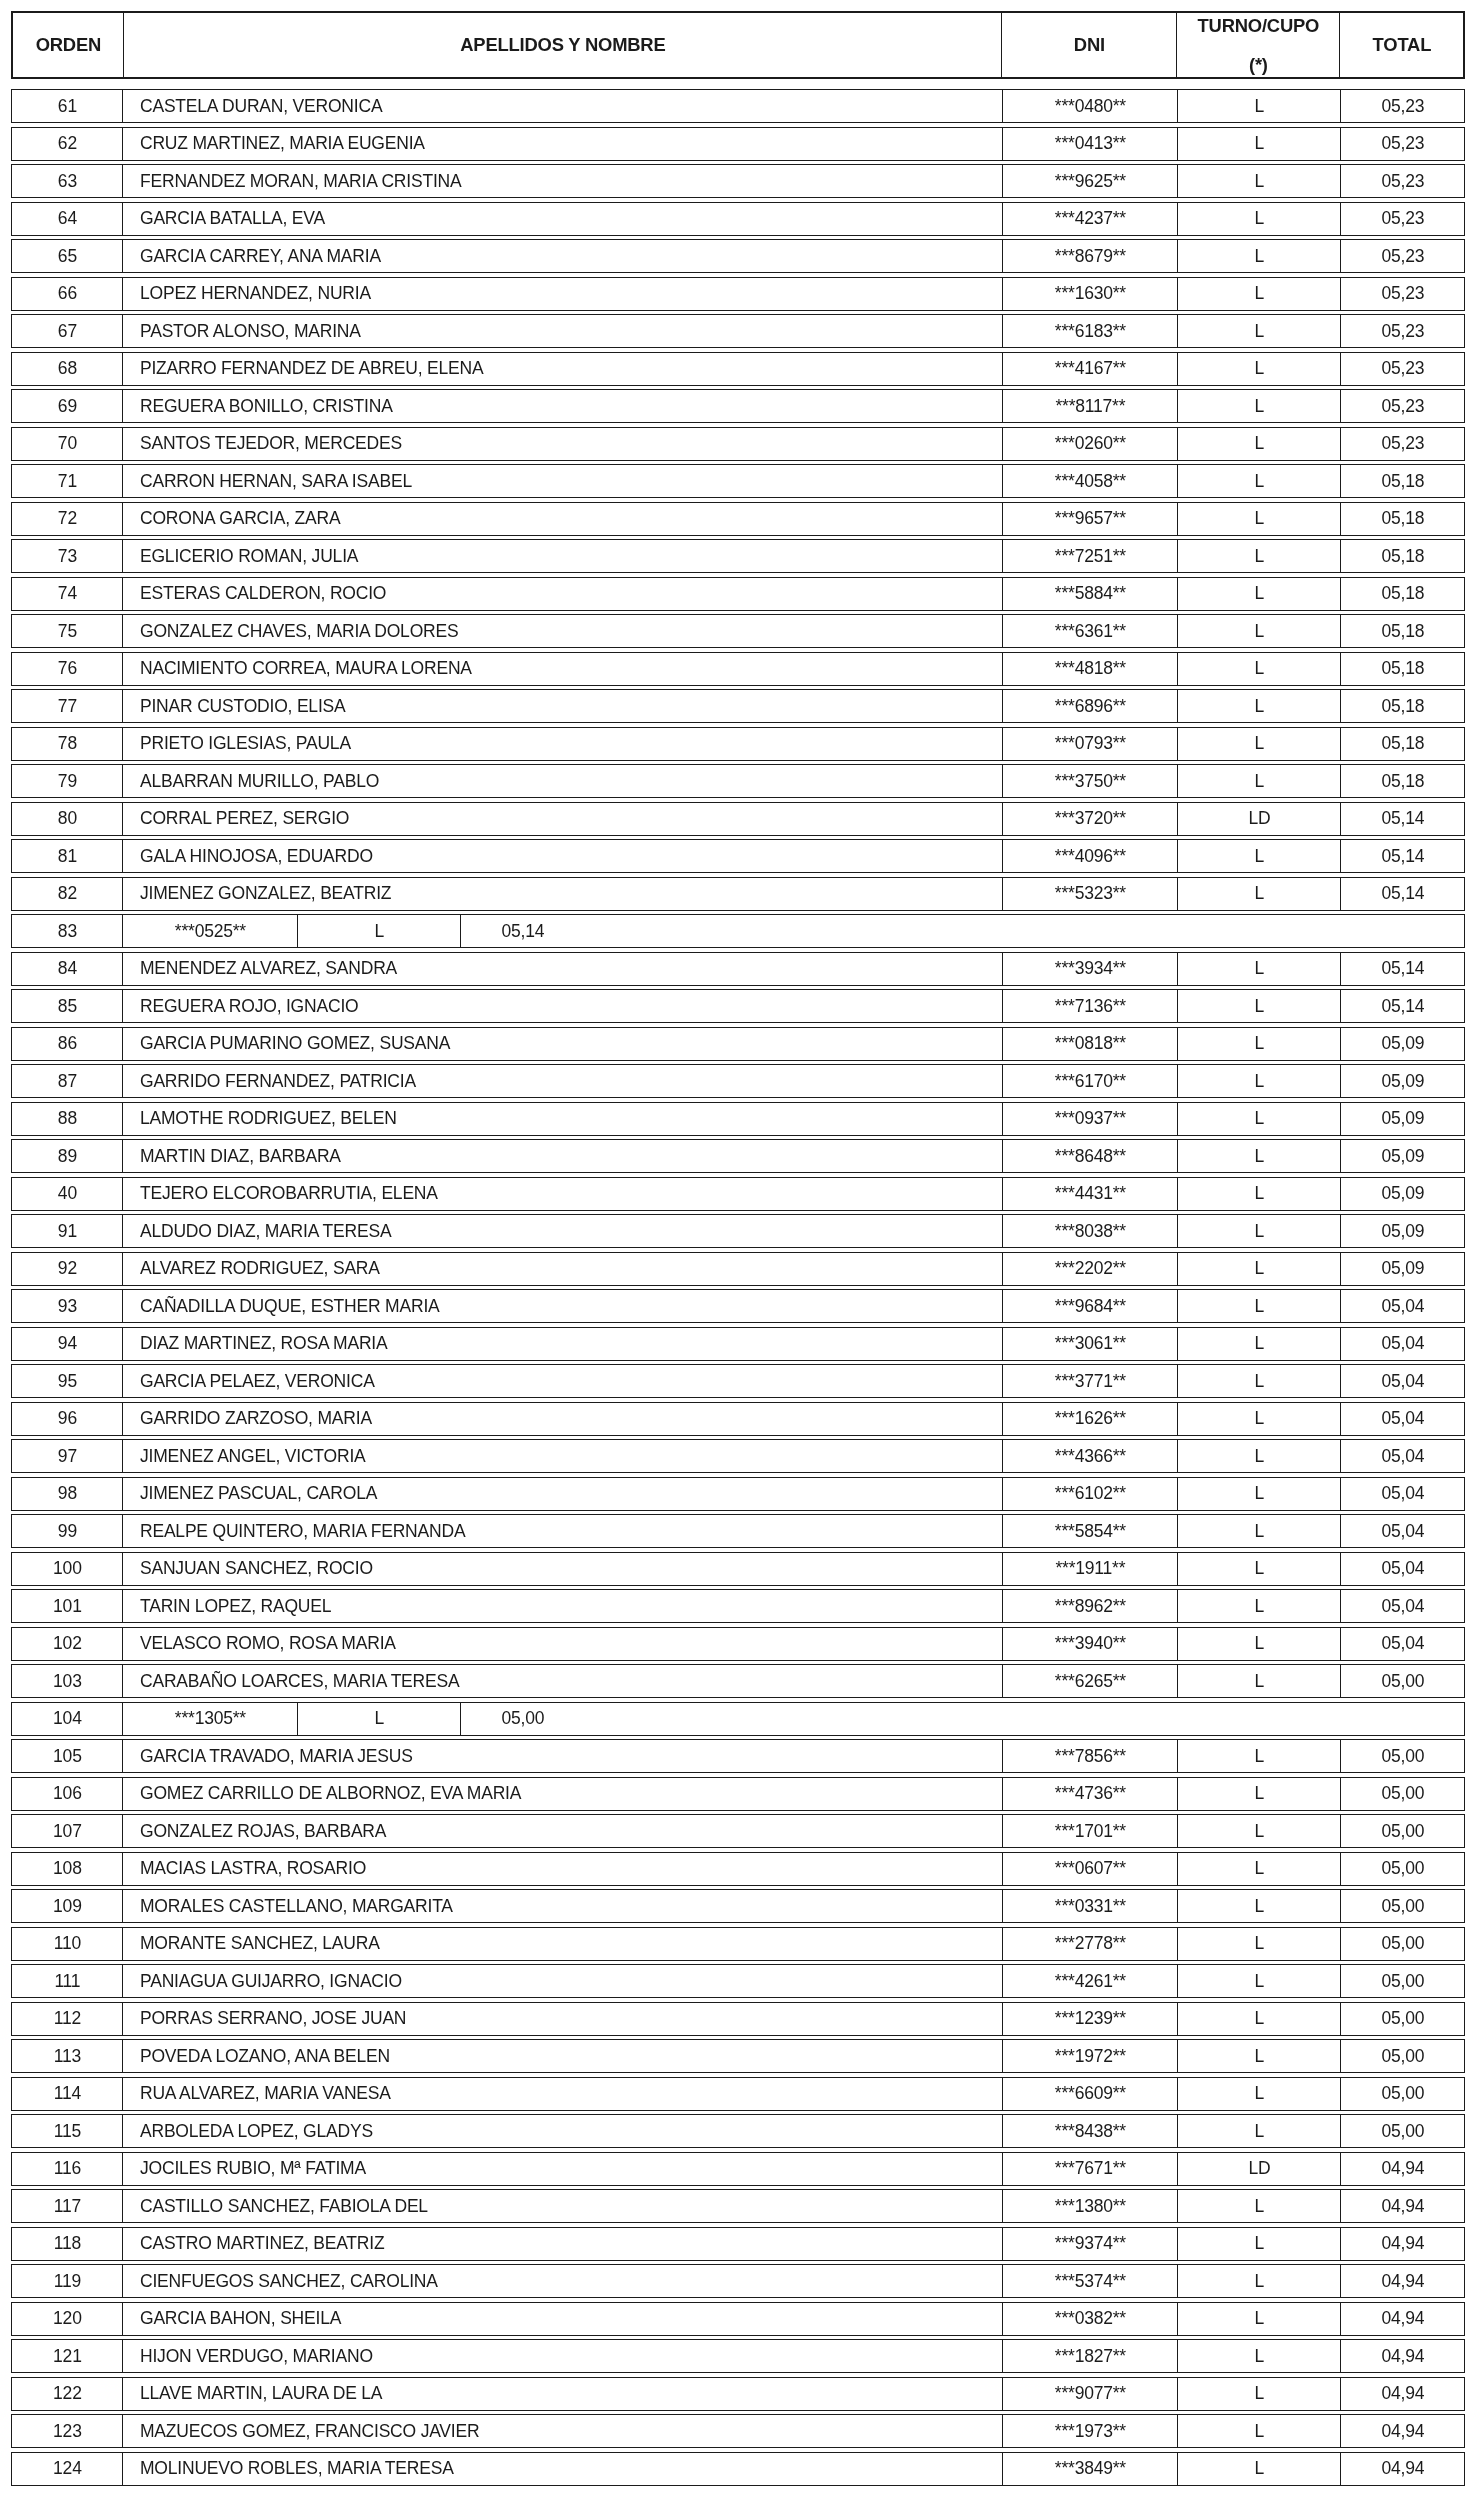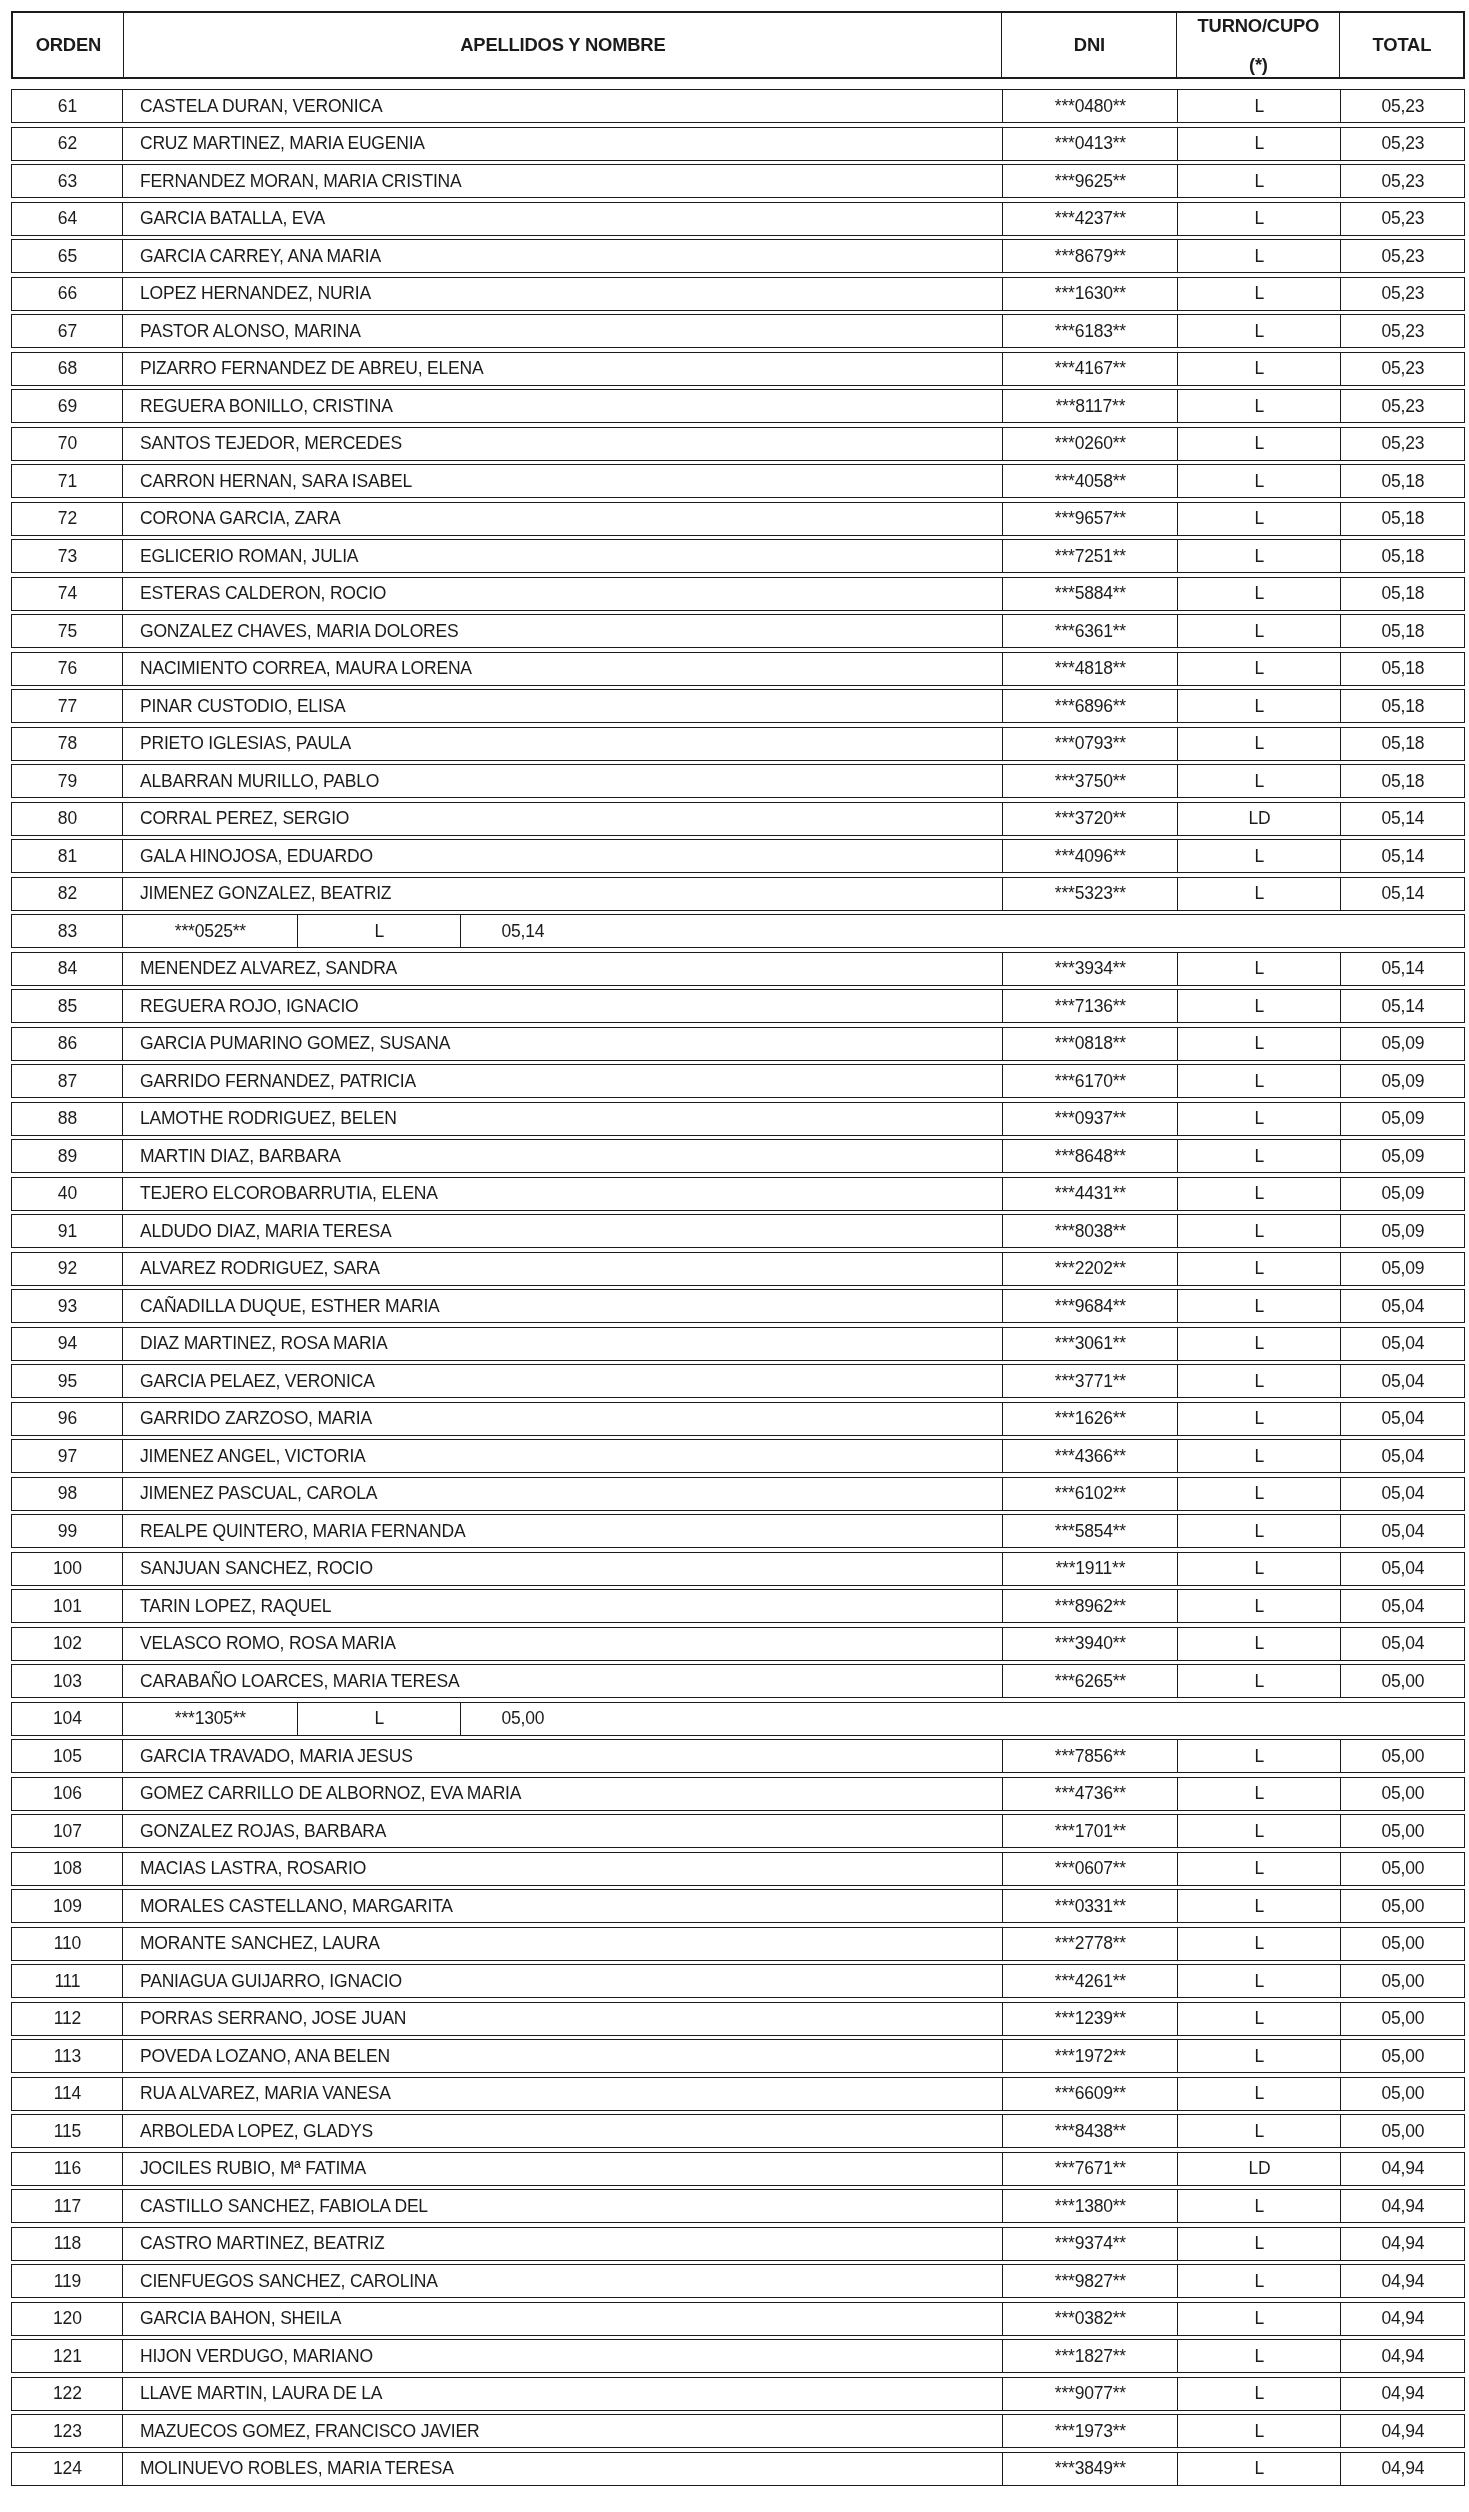--- a/index.html
+++ b/index.html
@@ -541,21 +541,21 @@
     <div class="cell col-orden">118</div>
     <div class="cell col-nombre">CASTRO MARTINEZ, BEATRIZ</div>
     <div class="cell col-dni">***9374**</div>
     <div class="cell col-turno">L</div>
     <div class="cell col-total">04,94</div>
   </div>
 
   <div class="row">
     <div class="cell col-orden">119</div>
     <div class="cell col-nombre">CIENFUEGOS SANCHEZ, CAROLINA</div>
-    <div class="cell col-dni">***9827**</div>
+    <div class="cell col-dni">***5374**</div>
     <div class="cell col-turno">L</div>
     <div class="cell col-total">04,94</div>
   </div>
 
   <div class="row">
     <div class="cell col-orden">120</div>
     <div class="cell col-nombre">GARCIA BAHON, SHEILA</div>
     <div class="cell col-dni">***0382**</div>
     <div class="cell col-turno">L</div>
     <div class="cell col-total">04,94</div>

